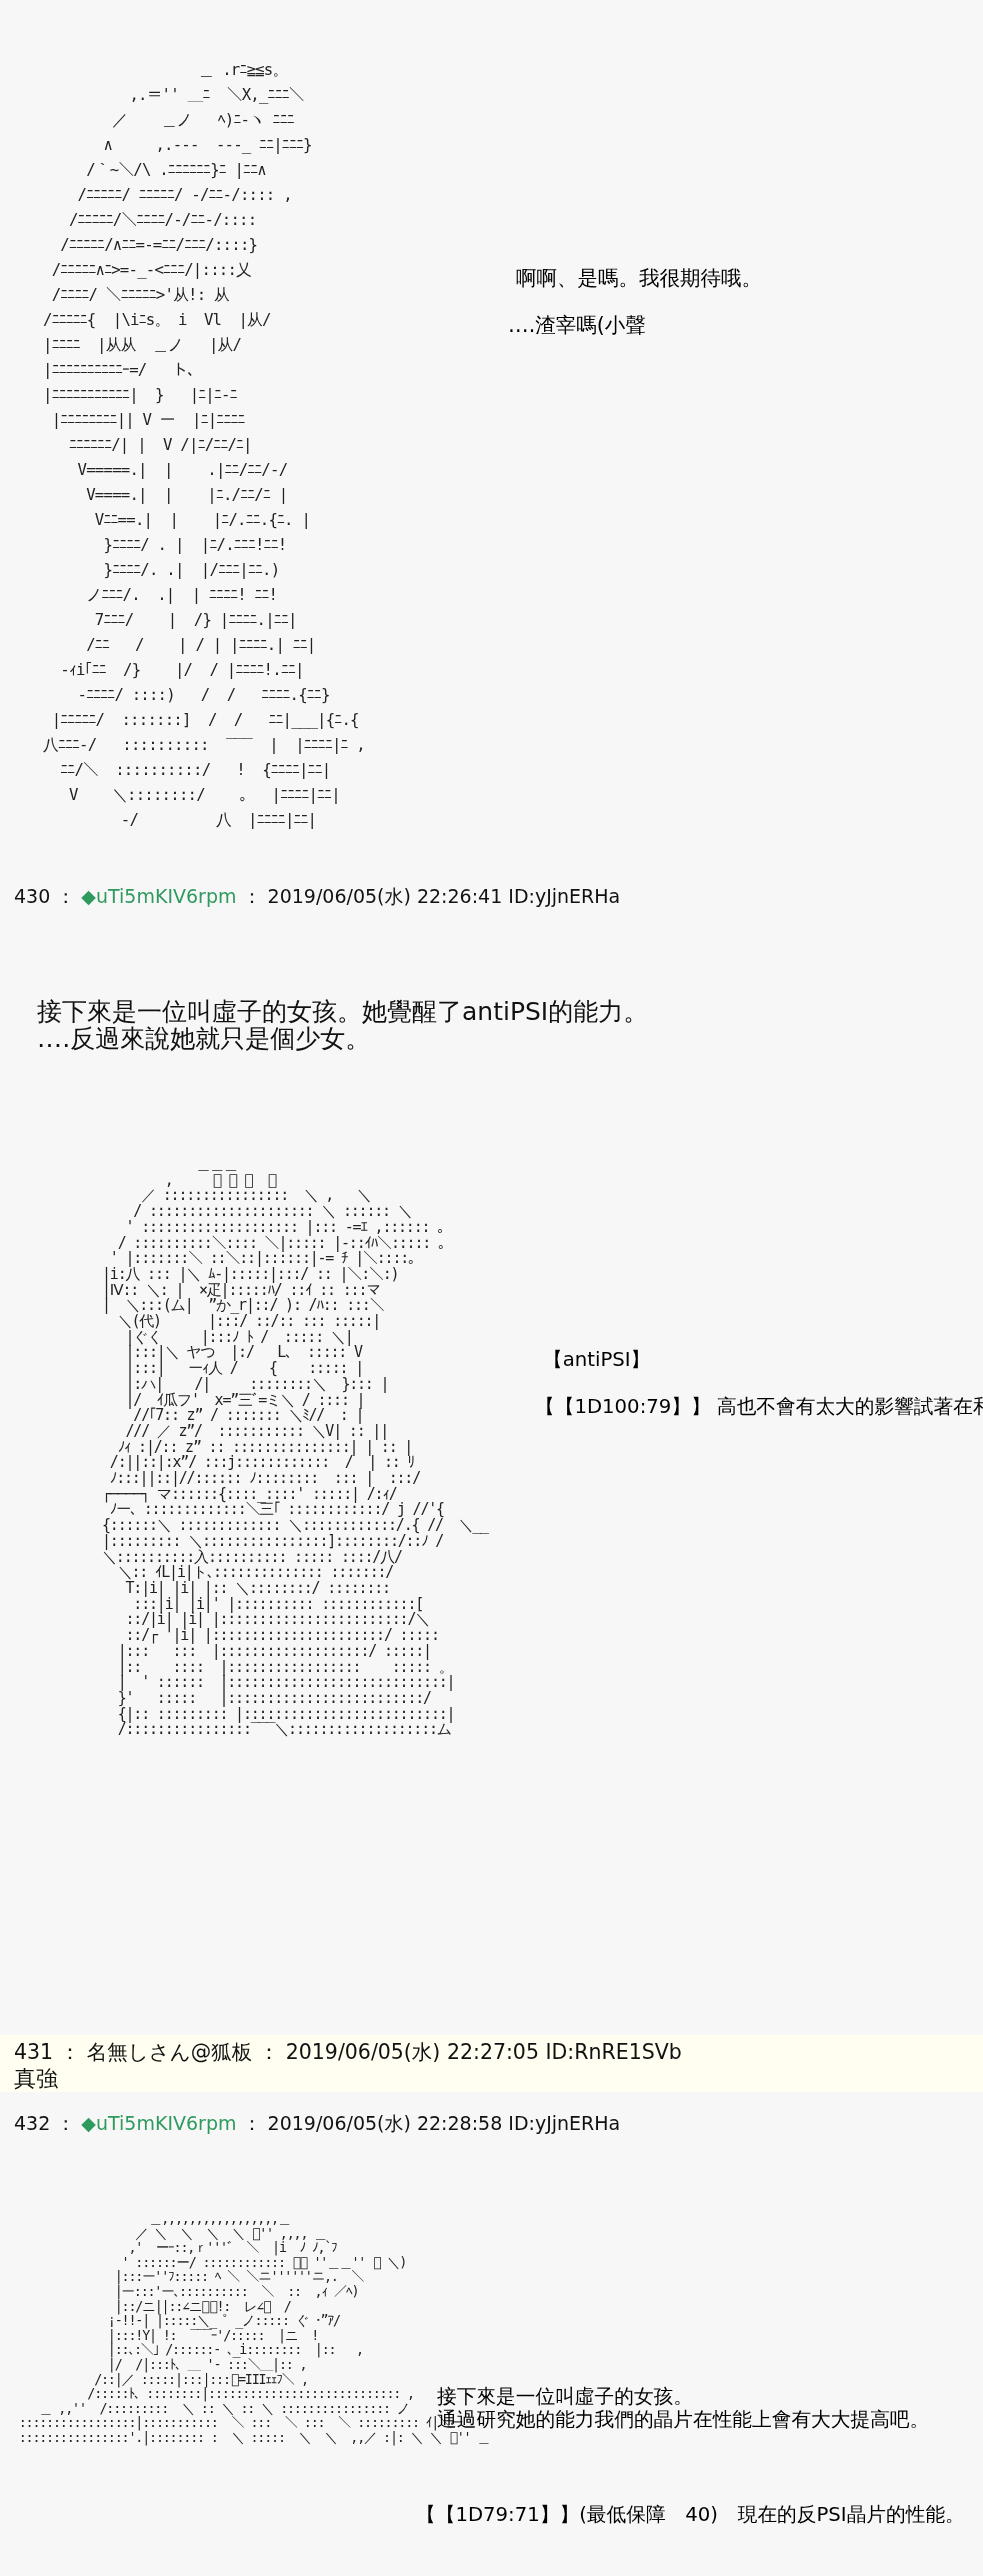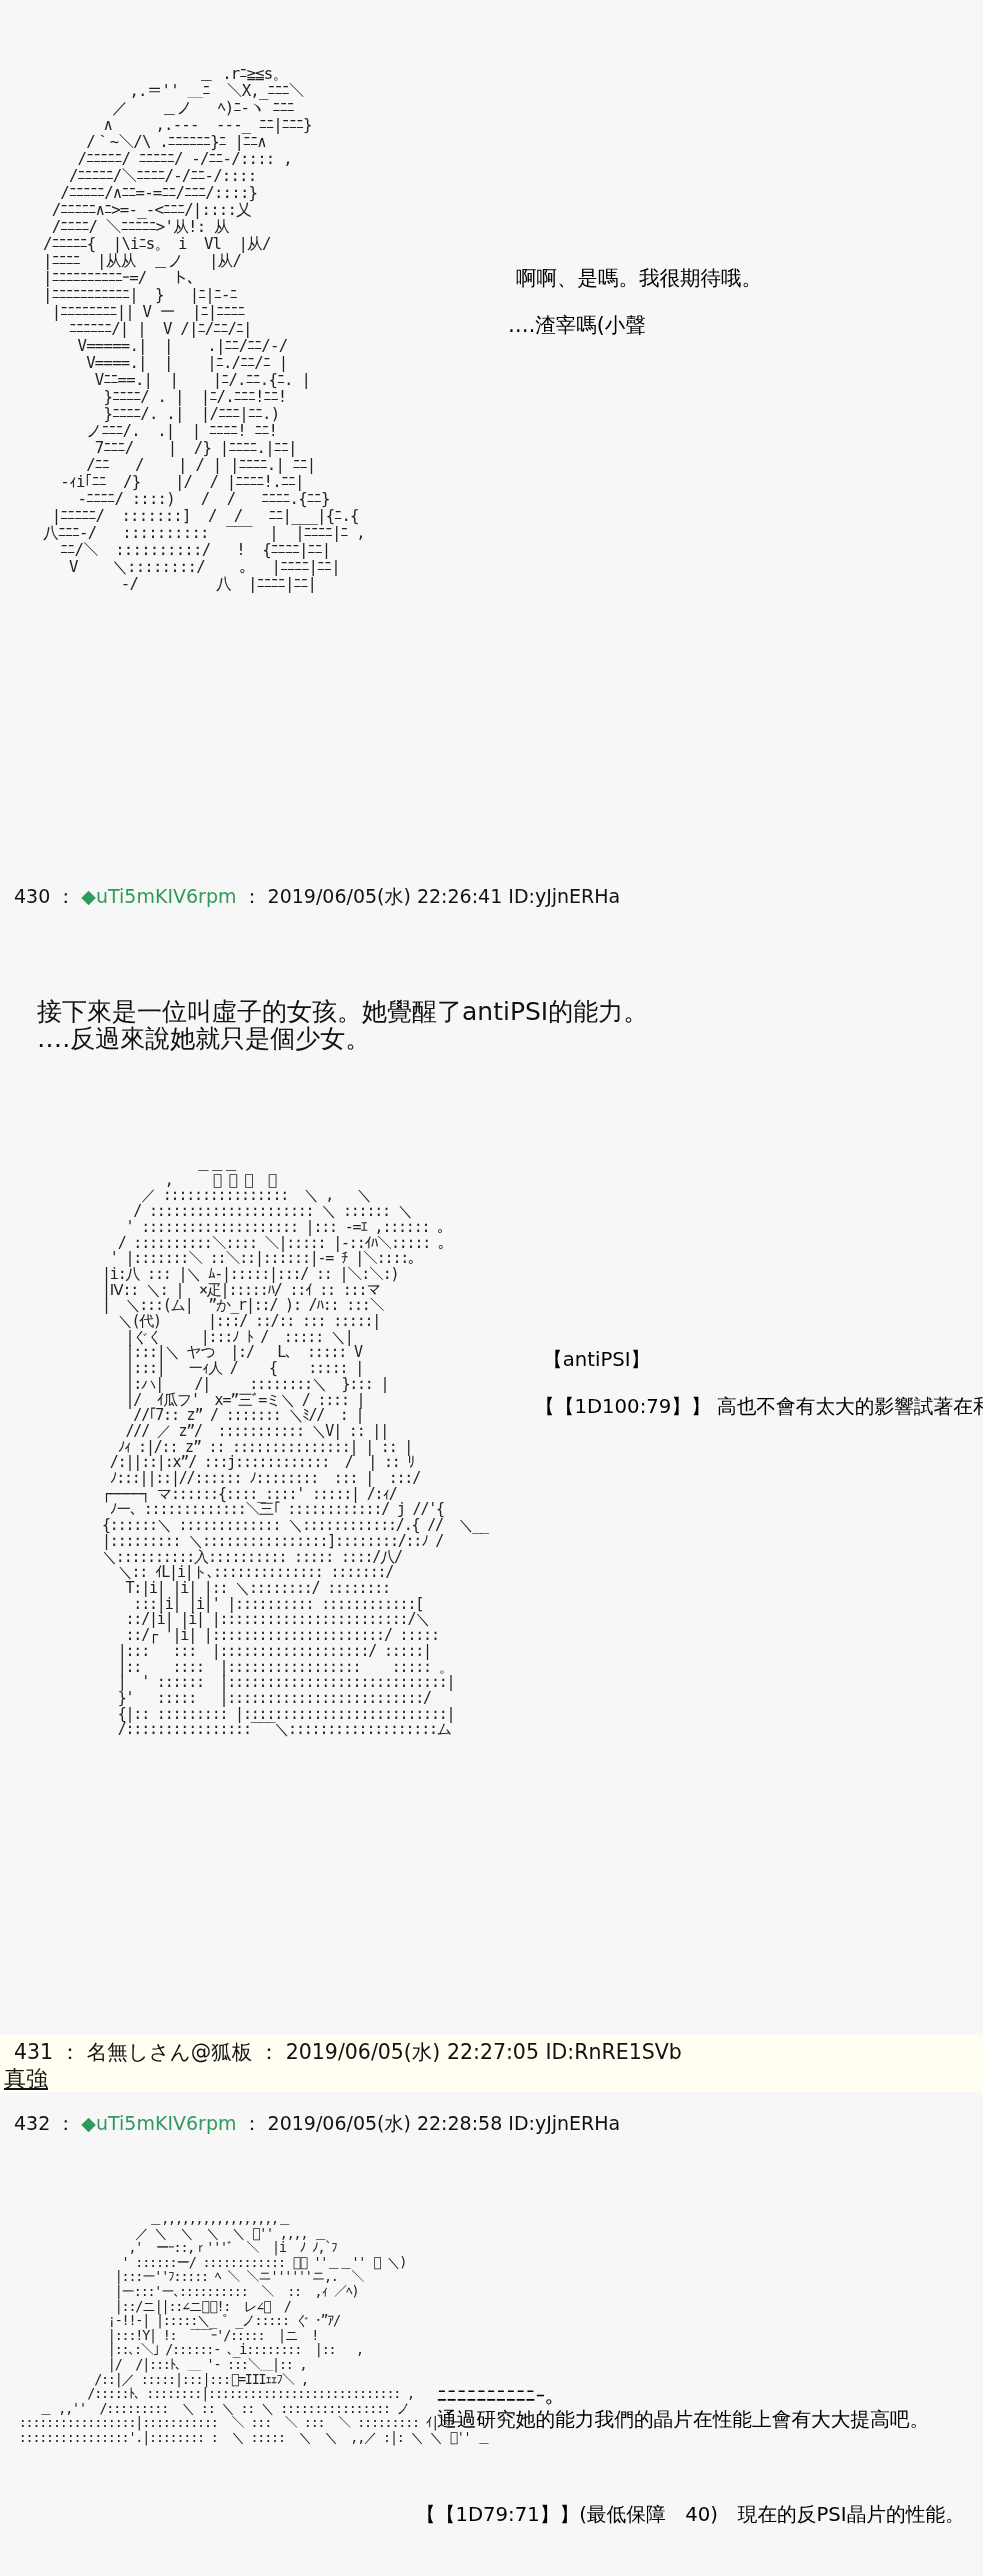--- a/index.html
+++ b/index.html
@@ -10,39 +10,39 @@
     color: #111;
     position: relative;
   }
   .aa {
     position: absolute;
     font-family: "DejaVu Sans Mono", "Liberation Mono", monospace;
     white-space: pre;
     color: #222;
     line-height: 1;
   }
-  .aa1 { left: 43px; top: 65px; font-size: 15.7px; line-height: 17px; letter-spacing: -0.8px; }
+  .aa1 { left: 43px; top: 57px; font-size: 15.7px; line-height: 25px; letter-spacing: -0.8px; }
   .aa2 { left: 102px; top: 1157px; font-size: 15px; line-height: 15.7px; letter-spacing: -1.2px; }
   .aa3 { left: 11.8px; top: 2212px; font-size: 13.4px; line-height: 14.6px; letter-spacing: -1.2px; }
 
   .say { position: absolute; font-size: 20.5px; white-space: nowrap; color: #000000; }
   .say b { font-weight: normal; }
 
   .post-header {
     position: absolute; left: 14px; font-size: 19px; white-space: nowrap; color: #111;
   }
   .post-header .trip { color: #2e9a5e; }
   .post-header .diamond { color: #2e9a5e; display: inline-block; }
 
   .narration { position: absolute; left: 37px; font-size: 25px; line-height: 27px; white-space: pre; }
 
   .yellow-band {
     position: absolute; left: 0; width: 984px; background: #fffef0;
   }
-  .post-431-body { position: absolute; left: 4px; font-size: 22px; text-decoration: underline; }
+  .post-431-body { position: absolute; left: 14px; font-size: 22px; }
 </style>
 </head>
 <body>
 
 <div class="aa aa1" id="aa1">                  ＿ .rﾆ≧≦s。
           ,.＝'' ＿ﾆ  ＼X,_ﾆﾆﾆ＼
         ／    ＿ノ   ﾍ)ﾆ-ヽ ﾆﾆﾆ
        ∧     ,.---  ‐--_ ﾆﾆ|ﾆﾆﾆ}
      /｀~＼/\ .ﾆﾆﾆﾆﾆﾆ}ﾆ |ﾆﾆ∧
     /ﾆﾆﾆﾆﾆ/ ﾆﾆﾆﾆﾆ/ -/ﾆﾆ-/:::: ,
@@ -161,19 +161,19 @@
               |:::!Y| !:  ‾‾‾ｰ'/:::::  |ニ  !
               |::､:＼」/::::::- ､_i::::::::  |::   ,
               |/  /|:::ﾄ､ ＿ '- :::＼＿|:: ,
             /::|／ :::::|:::|:::ﾞ=IIIｪｪﾌ＼ ,
            /:::::ﾄ､ ::::::::|:::::::::::::::::::::::::::: ,
     ＿ ,,''  /:::::::::  ＼ :: ＼ :: ＼ :::::::::::::::: ノ
  :::::::::::::::::|:::::::::::  ＼ :::  ＼ :::  ＼ ::::::::: ｲ|＼ー
  ::::::::::::::::'.|:::::::: :  ＼ :::::  ＼  ＼  ,,／ :|: ＼ ＼ ﾞ'' ＿</div>
 
 <div class="say" style="left:437px; top:2385px; font-size:19.7px; line-height:23px;">
-  <div>ﾆﾆﾆﾆﾆﾆﾆﾆﾆﾆｰ。</div>
+  <div>接下來是一位叫虛子的女孩。</div>
   <div>通過研究她的能力我們的晶片在性能上會有大大提高吧。</div>
 </div>
 <div class="say" style="left:416px; top:2501px; font-size:19.7px;">
   <b>【【1D79:71】】</b><span>(最低保障　40)　現在的反PSI晶片的性能。</span>
 </div>
 
 
 </body></html>

